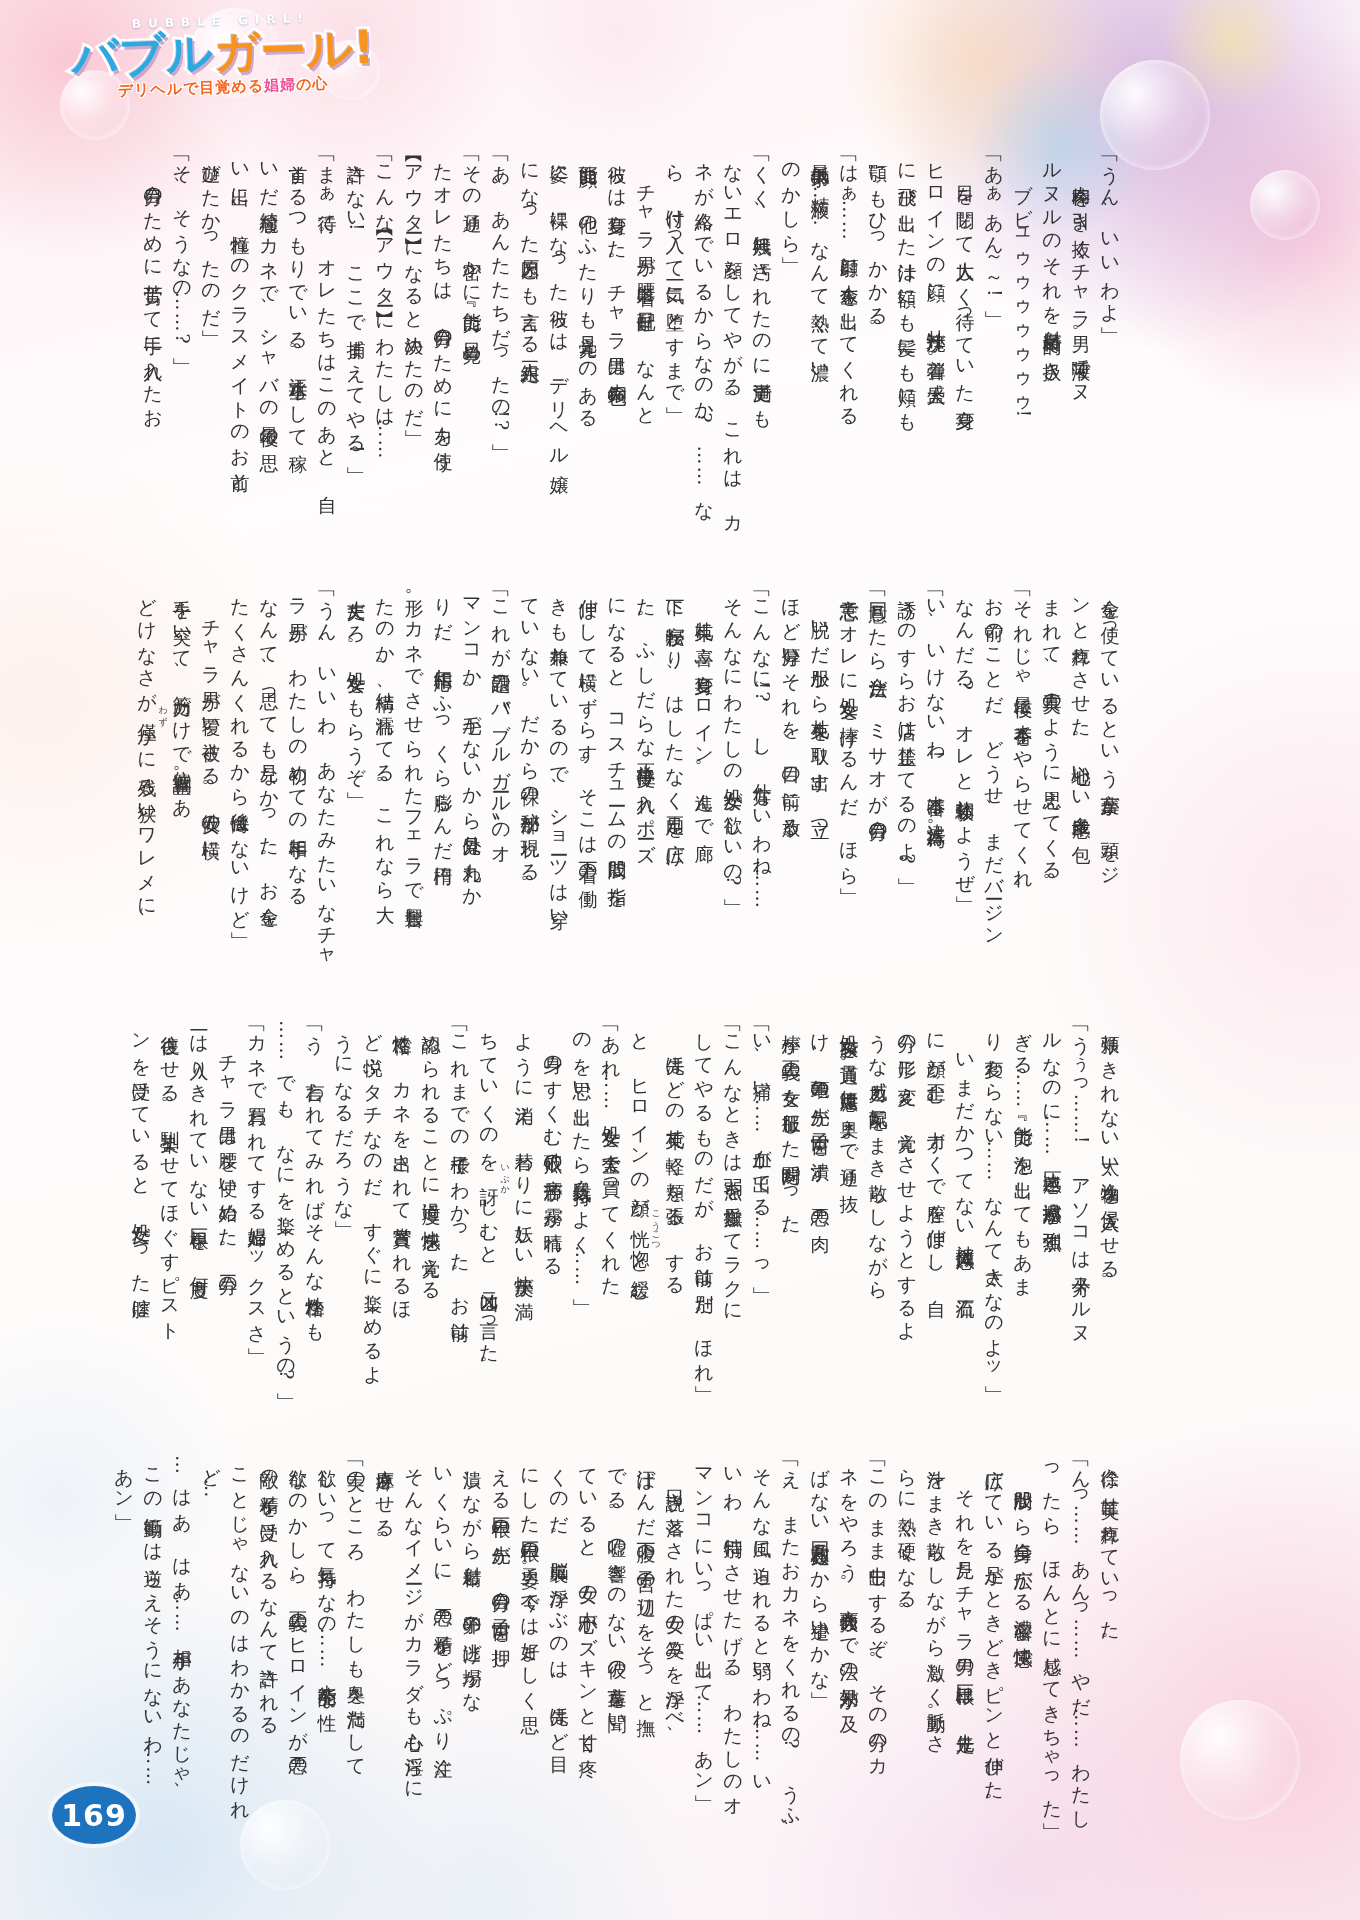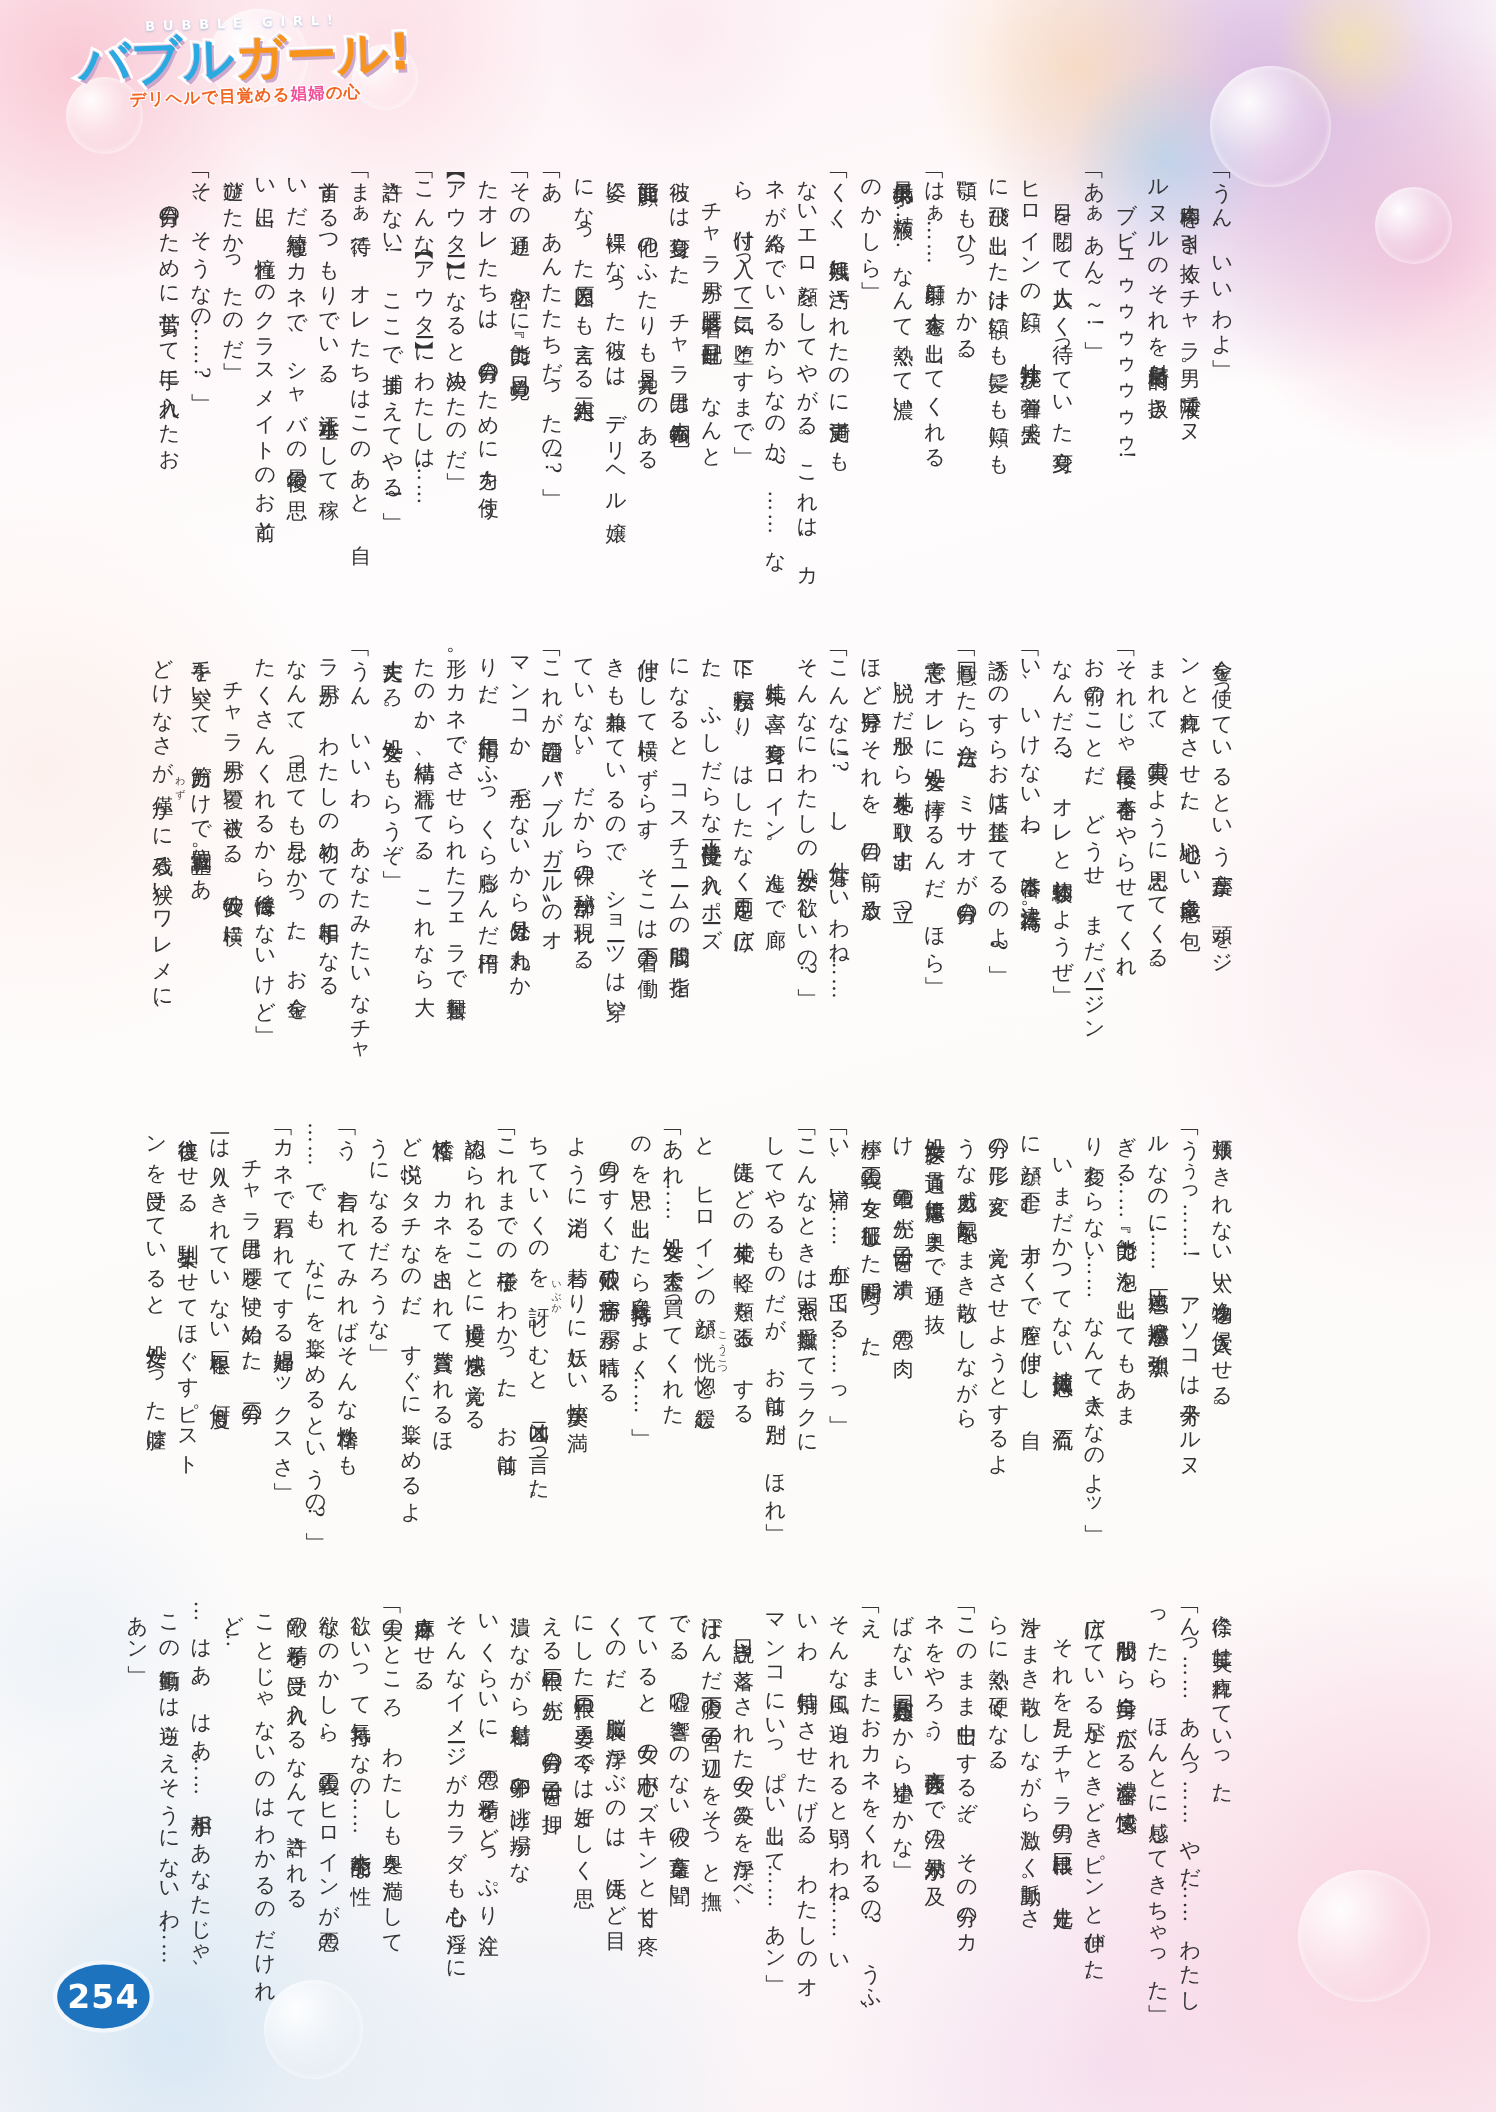--- a/index.html
+++ b/index.html
@@ -245,16 +245,16 @@
         <div class="col">欲なのかしら。正義のヒロインが悪の</div>
         <div class="col">敵の精子を受け入れるなんて許される</div>
         <div class="col">ことじゃないのはわかるのだけれど…</div>
         <div class="col">…はあ、はあ……相手があなたじゃ、</div>
         <div class="col">この衝動には逆らえそうにないわ……</div>
         <div class="col">あン」</div>
       </section>
   </main>
 
   <div class="page-num">
-    <span>254</span>
+    <span>169</span>
   </div>
 
 </div>
 
 </body></html>

